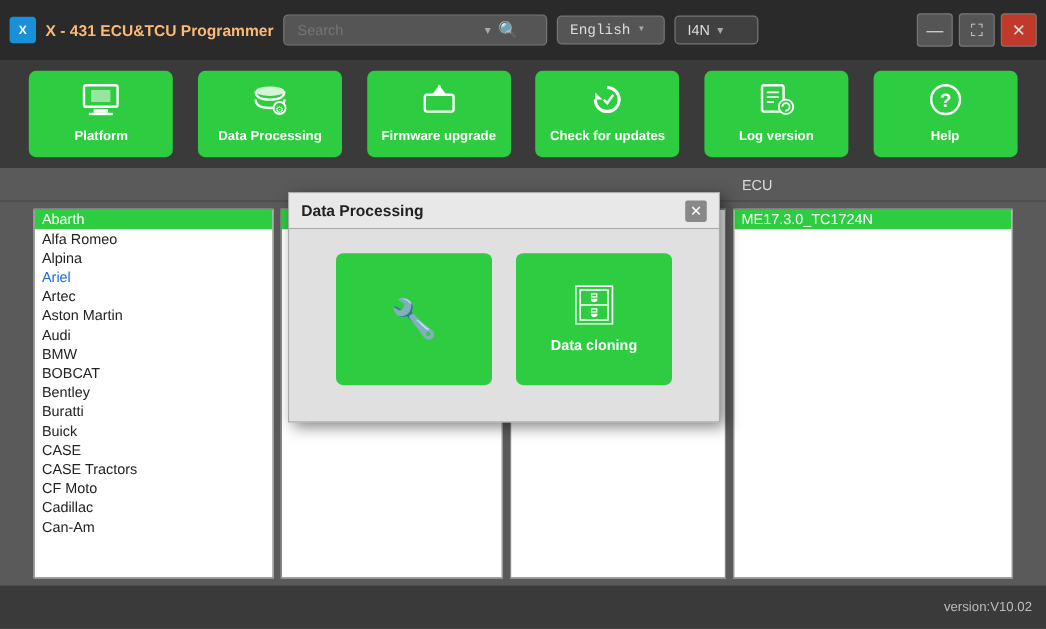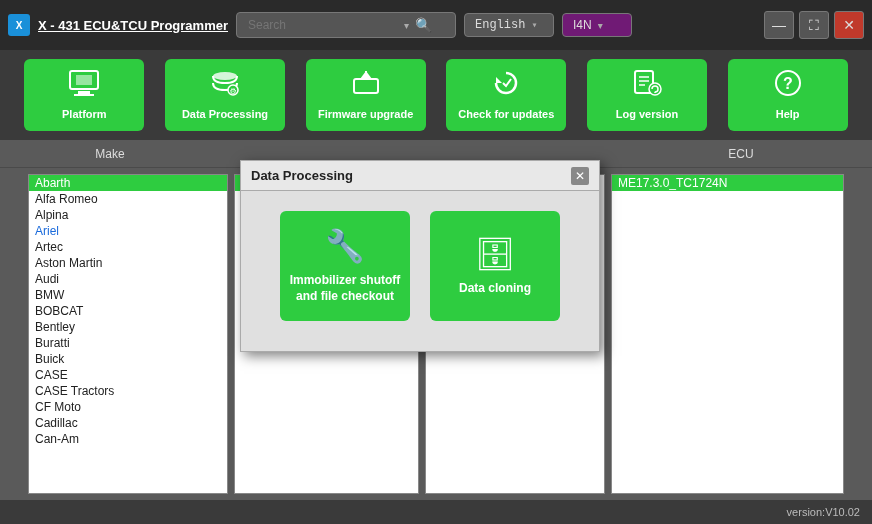--- a/index.html
+++ b/index.html
@@ -29,25 +29,24 @@
       border-radius: 3px;
       display: flex;
       align-items: center;
       justify-content: center;
       color: white;
       font-size: 10px;
       font-weight: bold;
       flex-shrink: 0;
     }
     #app-title {
-      color: #ffffff;
+      color: #fdba74;
       font-size: 13px;
       font-weight: bold;
       flex-shrink: 0;
-      text-decoration: underline;
     }
     #search-bar {
       display: flex;
       align-items: center;
       background: #555;
       border: 1px solid #777;
       border-radius: 4px;
       padding: 4px 11px;
       width: 220px;
       gap: 6px;
@@ -91,21 +90,21 @@
       color: #ddd;
       font-size: 12px;
     }
     #lang-chevron {
       color: #aaa;
       font-size: 10px;
     }
     #model-selector {
       display: flex;
       align-items: center;
-      background: #701a75;
+      background: #404040;
       border: 1px solid #777;
       border-radius: 4px;
       padding: 4px 10px;
       gap: 6px;
       cursor: pointer;
       min-width: 70px;
     }
     #model-label {
       color: #ddd;
       font-size: 12px;
@@ -289,21 +288,21 @@
       color: #222;
       white-space: nowrap;
     }
     .ecu-item.selected {
       background: #2ecc40;
       color: white;
     }
 
     
     #version-bar {
-      height: 24px;
+      height: 36px;
       background: #3a3a3a;
       display: flex;
       align-items: center;
       justify-content: flex-end;
       padding-right: 12px;
     }
     #version-text {
       color: #bbb;
       font-size: 11px;
     }
@@ -480,23 +479,20 @@
         <circle cx="16" cy="14" r="12" fill="none" stroke="white" stroke-width="2"></circle>
         <text x="16" y="20" text-anchor="middle" font-size="16" fill="white" font-weight="bold">?</text>
       </svg></span>
       <span class="nav-btn-label">Help</span>
     </button>
   </div>
 
 <div id="main-area">
 
   <div id="col-headers">
-    <div class="col-header" id="make-header">
-      <span>Make</span>
-    </div>
     <div class="col-header" id="model-col-header"></div>
     <div class="col-header" id="year-header"></div>
     <div class="col-header" id="ecu-header">
       <span>ECU</span>
     </div>
   </div>
 
   <div id="cols-container">
     <div id="make-col">
         <div class="make-item selected">Abarth</div>
@@ -536,21 +532,20 @@
 
   <div id="modal-overlay">
     <div id="modal">
       <div id="modal-title-bar">
         <span id="modal-title">Data Processing</span>
         <button id="modal-close">✕</button>
       </div>
       <div id="modal-content">
         <button class="modal-btn">
           <span class="modal-btn-icon">🔧</span>
-          <span class="modal-btn-label">Immobilizer shutoff and file checkout</span>
         </button>
         <button class="modal-btn">
           <span class="modal-btn-icon">🗄</span>
           <span class="modal-btn-label">Data cloning</span>
         </button>
       </div>
     </div>
   </div>
 </div>
 

